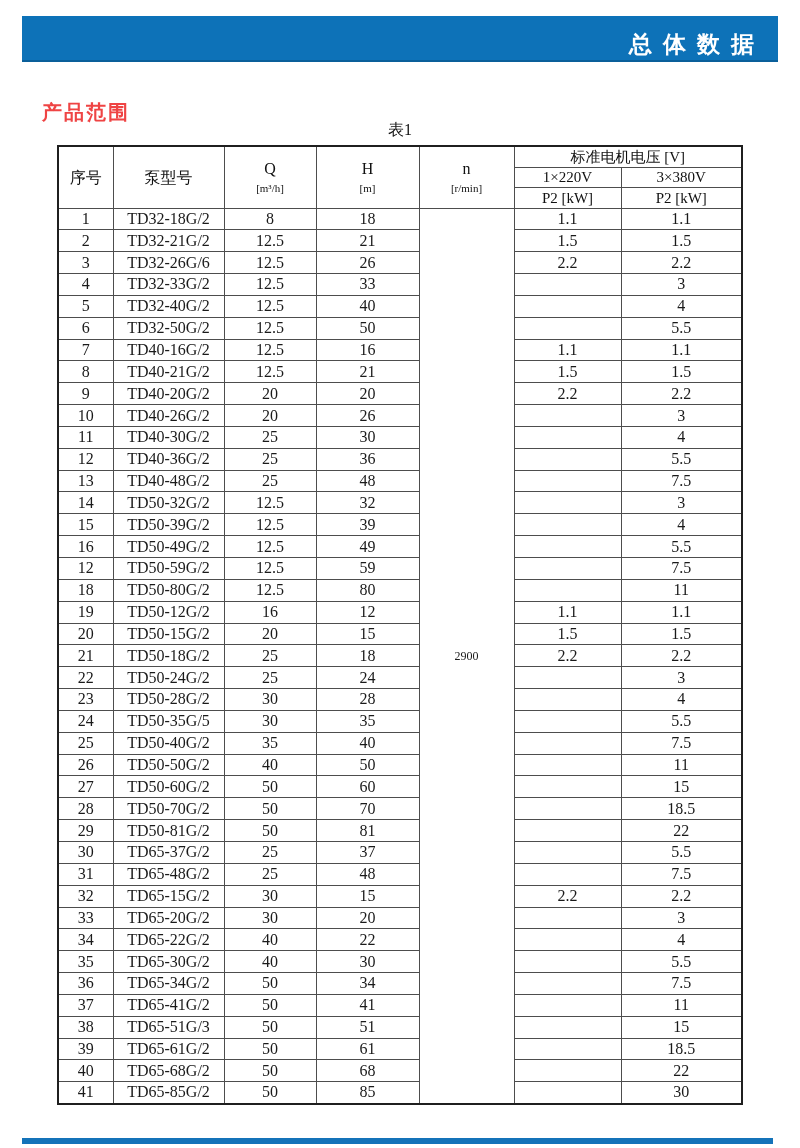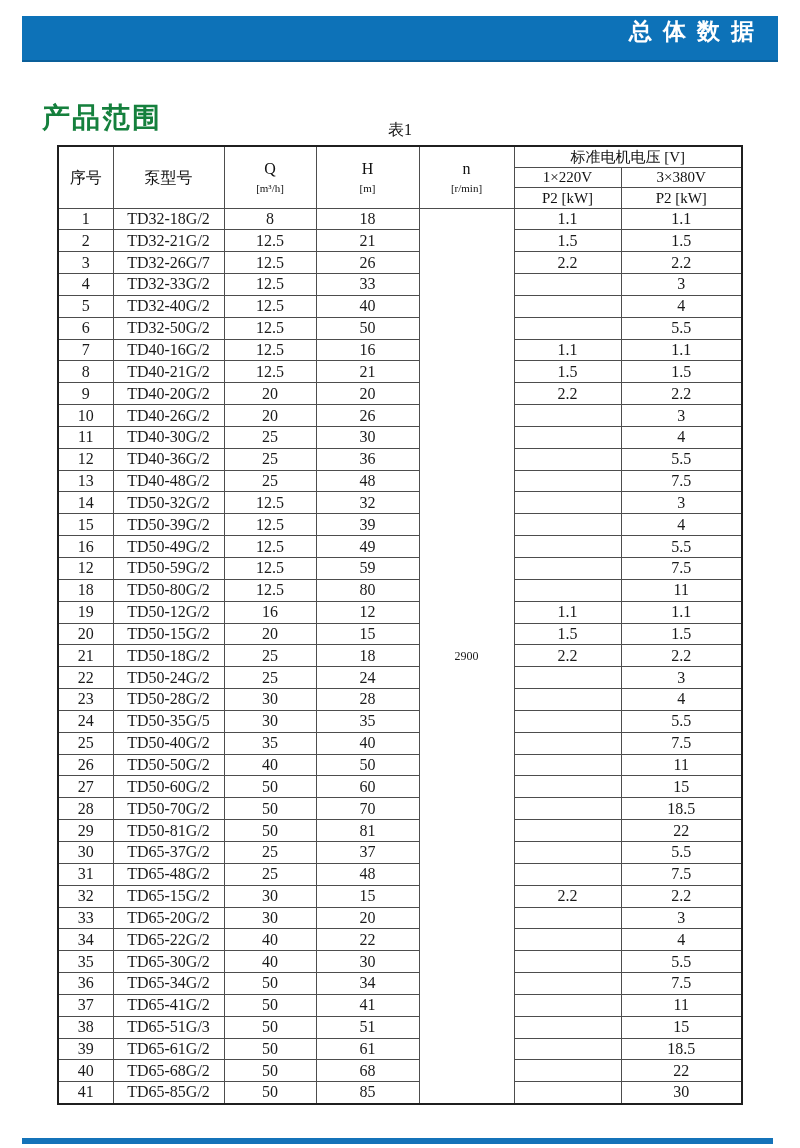--- a/index.html
+++ b/index.html
@@ -7,34 +7,34 @@
   body {
     width: 800px; height: 1148px; position: relative;
     font-family: "Liberation Serif", "DejaVu Serif", serif;
     color: #1a1a1a; overflow: hidden;
   }
 
   
   .topbar {
     position: absolute; left: 22px; top: 16px; width: 756px; height: 46px;
     background: #0d72b8; border-bottom: 2px solid #0a5f9a;
-    display: flex; align-items: flex-start; justify-content: flex-end;
+    display: flex; align-items: flex-end; justify-content: flex-end;
     padding-right: 24px;
   }
   .topbar-title {
     color: #ffffff; font-family: "Liberation Sans", "DejaVu Sans", sans-serif;
     font-weight: bold; font-size: 23px; letter-spacing: 11px; margin-right: -11px;
     white-space: nowrap;
   }
 
   
   .section-title {
     position: absolute; left: 42px; top: 99px;
     font-family: "Liberation Sans", "DejaVu Sans", sans-serif;
-    font-weight: bold; font-size: 28px; letter-spacing: 2px; color: #15803d;
+    font-weight: bold; font-size: 20px; letter-spacing: 2px; color: #ef4444;
   }
   .table-caption {
     position: absolute; left: 0; top: 120px; width: 800px;
     text-align: center; font-size: 16px; color: #111;
   }
 
   
   table.spec {
     position: absolute; left: 57px; top: 145px;
     width: 684px; height: 958px;
@@ -126,21 +126,21 @@
       <tr>
         <td>2</td>
         <td>TD32-21G/2</td>
         <td>12.5</td>
         <td>21</td>
         <td>1.5</td>
         <td>1.5</td>
       </tr>
       <tr>
         <td>3</td>
-        <td>TD32-26G/7</td>
+        <td>TD32-26G/6</td>
         <td>12.5</td>
         <td>26</td>
         <td>2.2</td>
         <td>2.2</td>
       </tr>
       <tr>
         <td>4</td>
         <td>TD32-33G/2</td>
         <td>12.5</td>
         <td>33</td>

